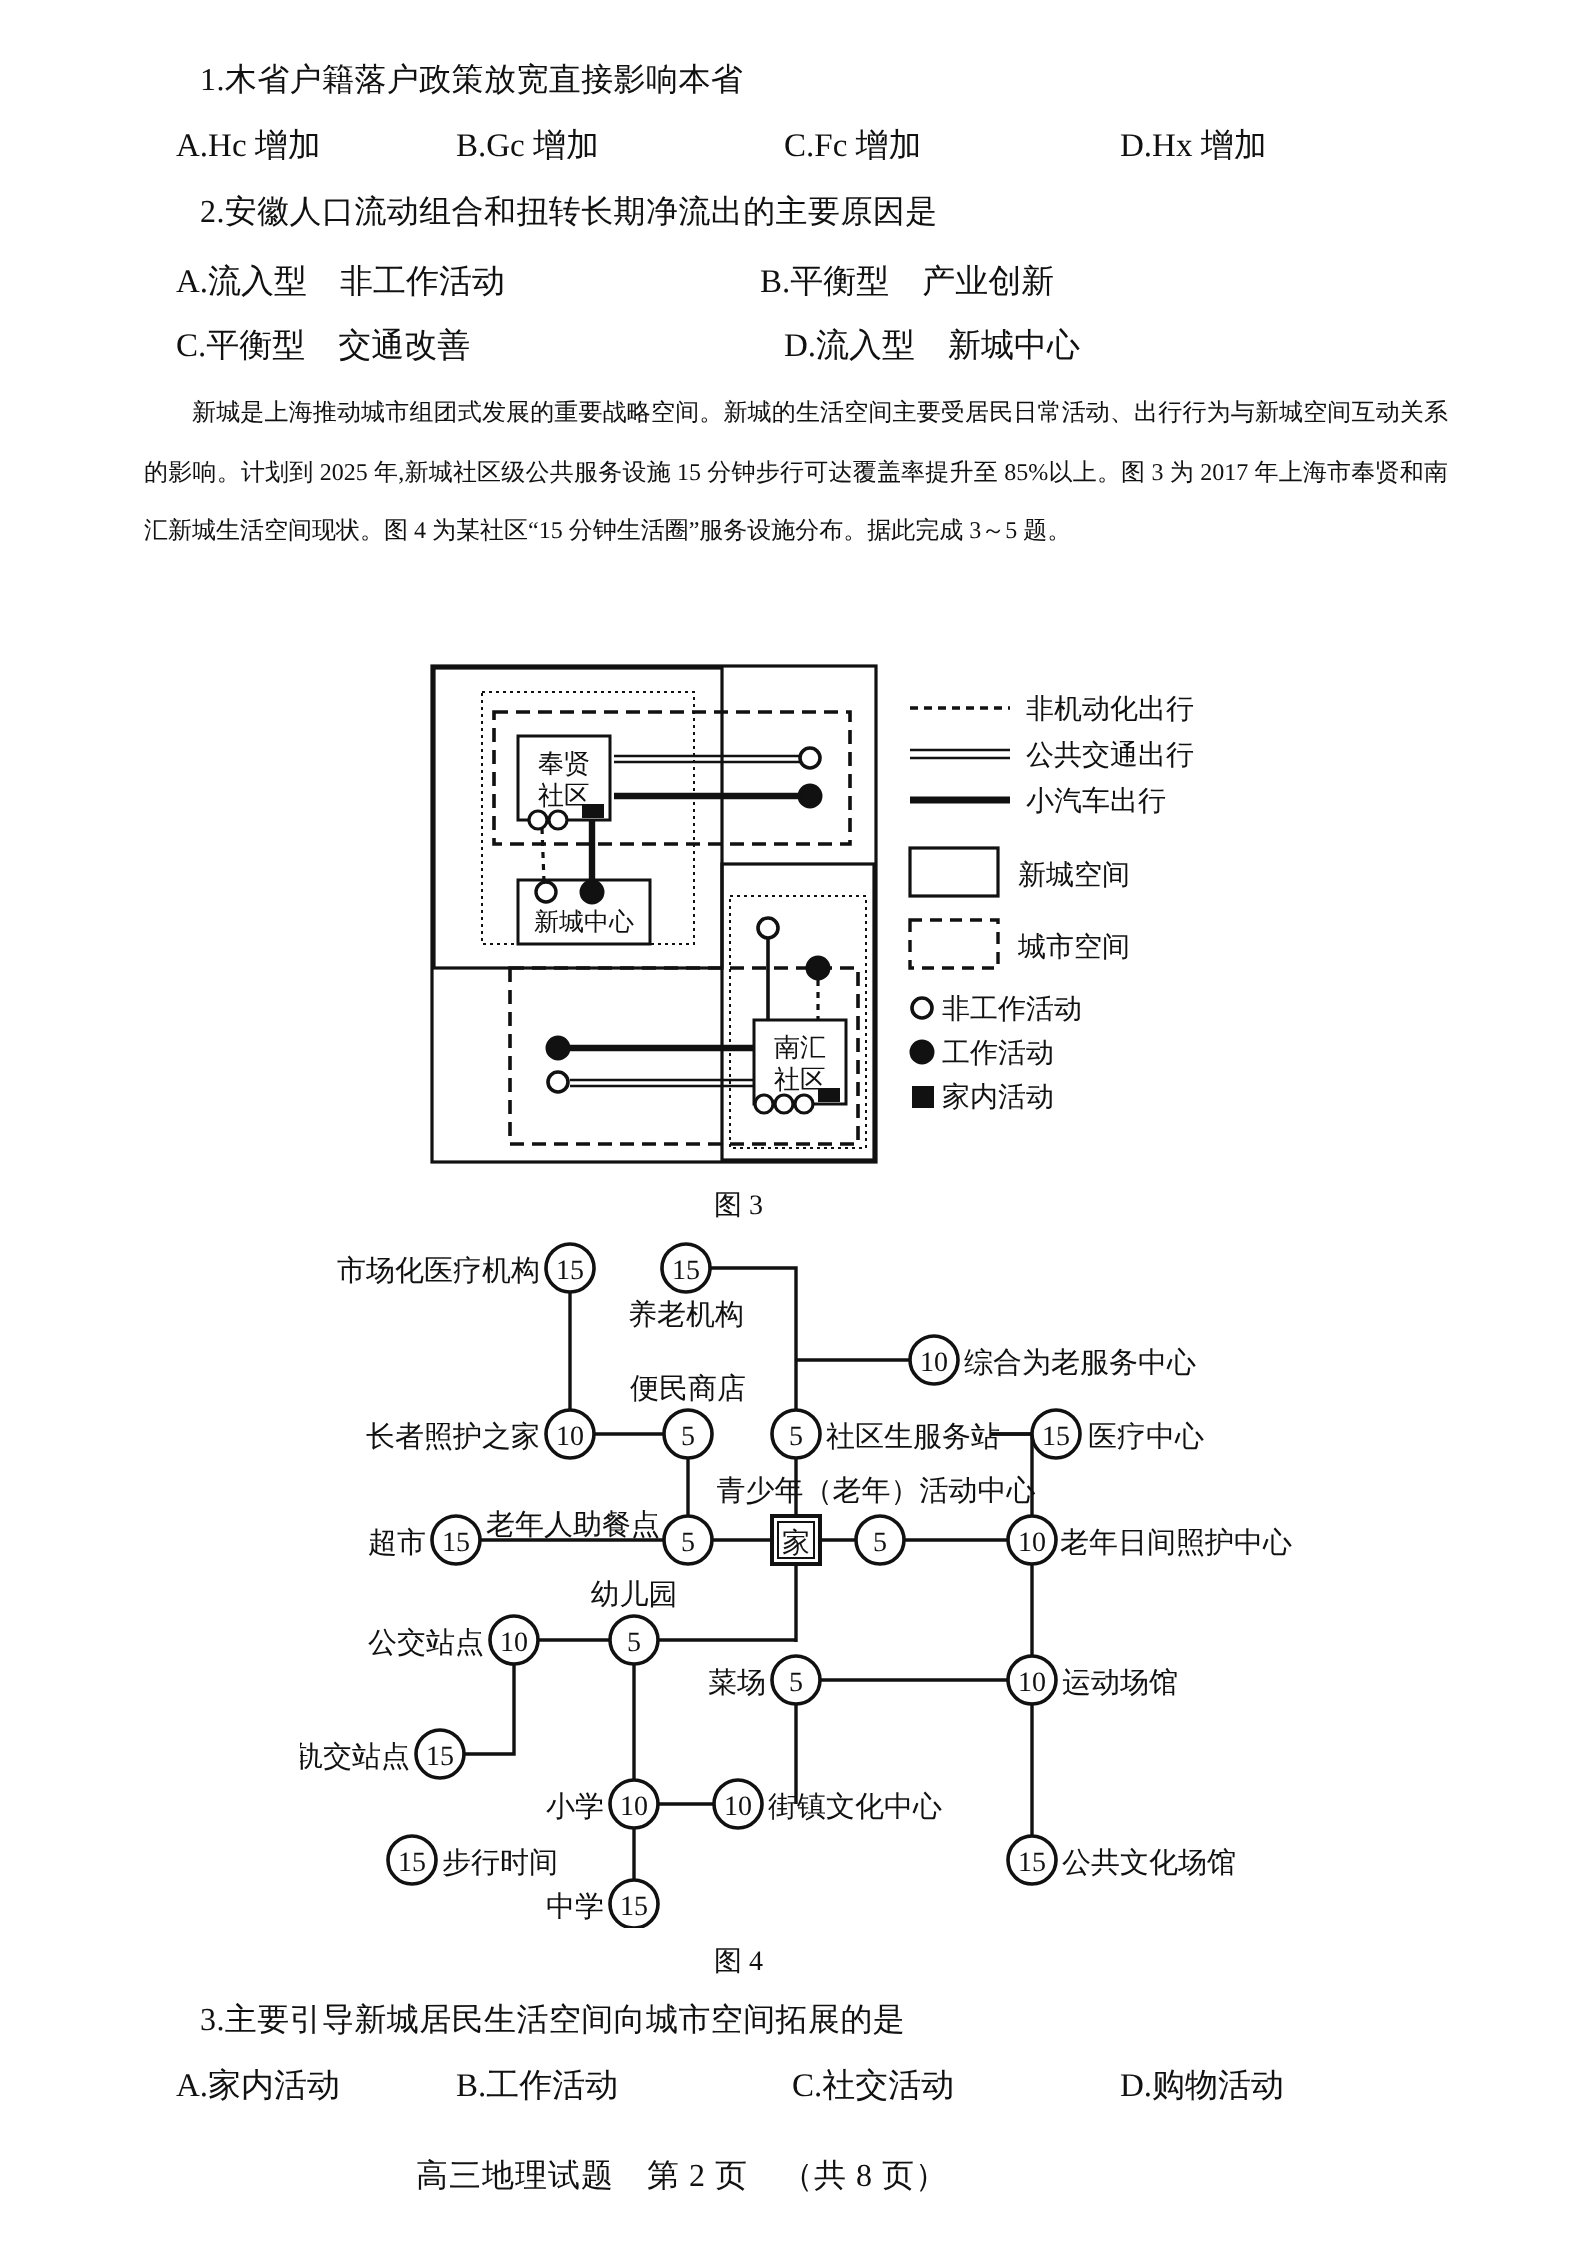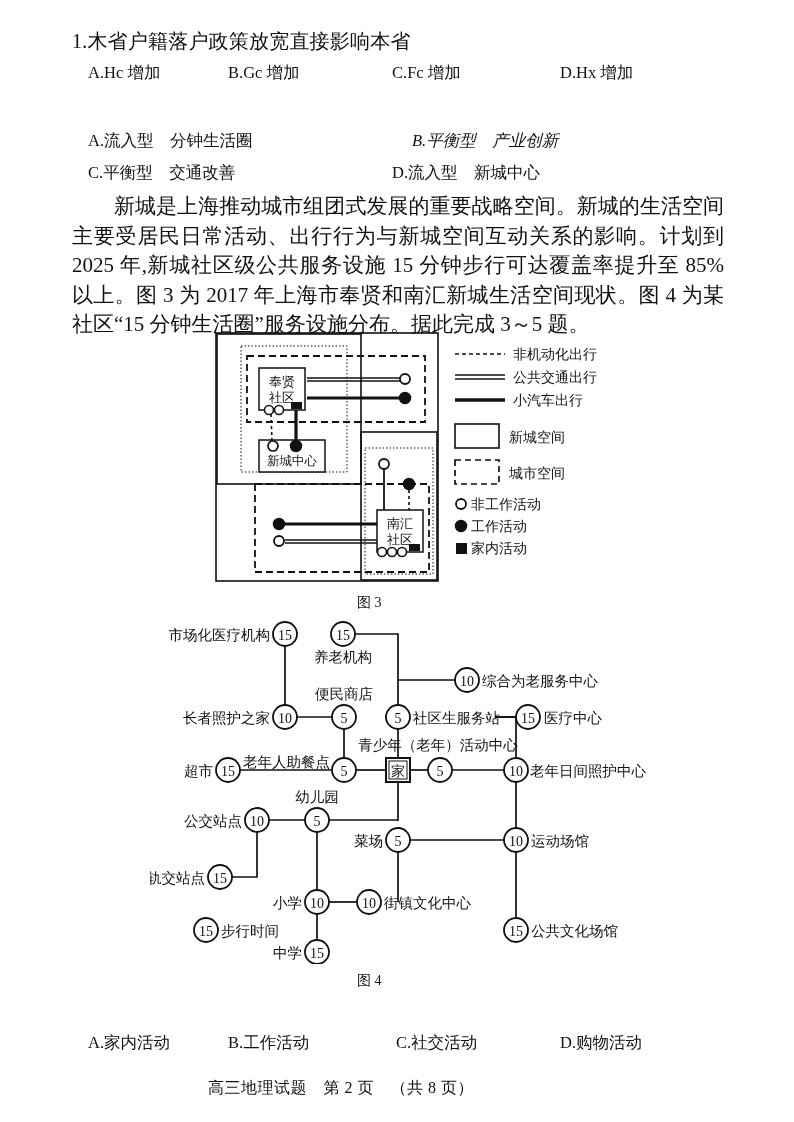--- a/index.html
+++ b/index.html
@@ -18,37 +18,38 @@
   .page {
     position: absolute;
     left: 0; top: 0;
     width: 794px;
     height: 1122px;
   }
 
   
   .qline {
     position: absolute;
-    font-size: 20px;
+    font-size: 16px;
     line-height: 22px;
     letter-spacing: 0.2px;
     white-space: nowrap;
+    margin-left: 28px;
   }
   .qstem { left: 72px; }
   .opt {
     position: absolute;
     font-size: 16.5px;
     line-height: 22px;
     white-space: nowrap;
   }
   .para {
     position: absolute;
     left: 72px;
     width: 652px;
-    font-size: 21px;
+    font-size: 12px;
     line-height: 29.5px;
     text-align: justify;
     text-justify: inter-ideograph;
     text-indent: 2em;
   }
   .figlabel {
     position: absolute;
     font-size: 14px;
     text-align: left;
     width: 80px;
@@ -86,24 +87,27 @@
   <div class="opt" style="left:228px; top:62px;">
     <span>B.</span><span>Gc 增加</span>
   </div>
   <div class="opt" style="left:392px; top:62px;">
     <span>C.</span><span>Fc 增加</span>
   </div>
   <div class="opt" style="left:560px; top:62px;">
     <span>D.</span><span>Hx 增加</span>
   </div>
 
+  <div class="qline qstem" style="top:96px;">
+    <span>2.</span><span>安徽人口流动组合和扭转长期净流出的主要原因是</span>
+  </div>
   <div class="opt" style="left:88px; top:130px;">
-    <span>A.</span><span>流入型　分钟生活圈</span>
-  </div>
-  <div class="opt" style="left:412px; top:130px;font-style:italic;">
+    <span>A.</span><span>流入型　非工作活动</span>
+  </div>
+  <div class="opt" style="left:380px; top:130px;">
     <span>B.</span><span>平衡型　产业创新</span>
   </div>
   <div class="opt" style="left:88px; top:162px;">
     <span>C.</span><span>平衡型　交通改善</span>
   </div>
   <div class="opt" style="left:392px; top:162px;">
     <span>D.</span><span>流入型　新城中心</span>
   </div>
 
   <div class="para" style="top:192px;">新城是上海推动城市组团式发展的重要战略空间。新城的生活空间主要受居民日常活动、出行行为与新城空间互动关系的影响。计划到 2025 年,新城社区级公共服务设施 15 分钟步行可达覆盖率提升至 85%以上。图 3 为 2017 年上海市奉贤和南汇新城生活空间现状。图 4 为某社区“15 分钟生活圈”服务设施分布。据此完成 3～5 题。</div>
@@ -381,20 +385,23 @@
       <g>
         <circle cx="56" cy="318" r="12" fill="#fff" stroke="#111" stroke-width="1.8"></circle>
         <text x="56" y="323.5" font-size="14" text-anchor="middle">15</text>
         <text x="71" y="324" font-size="14.5">步行时间</text>
       </g>
     </svg>
   </div>
 
   <div class="figlabel" style="left:357px; top:972px;">图 4</div>
 
+  <div class="qline" style="left:72px; top:1000px;">
+    <span>3.</span><span>主要引导新城居民生活空间向城市空间拓展的是</span>
+  </div>
   <div class="opt" style="left:88px; top:1032px;">
     <span>A.</span><span>家内活动</span>
   </div>
   <div class="opt" style="left:228px; top:1032px;">
     <span>B.</span><span>工作活动</span>
   </div>
   <div class="opt" style="left:396px; top:1032px;">
     <span>C.</span><span>社交活动</span>
   </div>
   <div class="opt" style="left:560px; top:1032px;">

